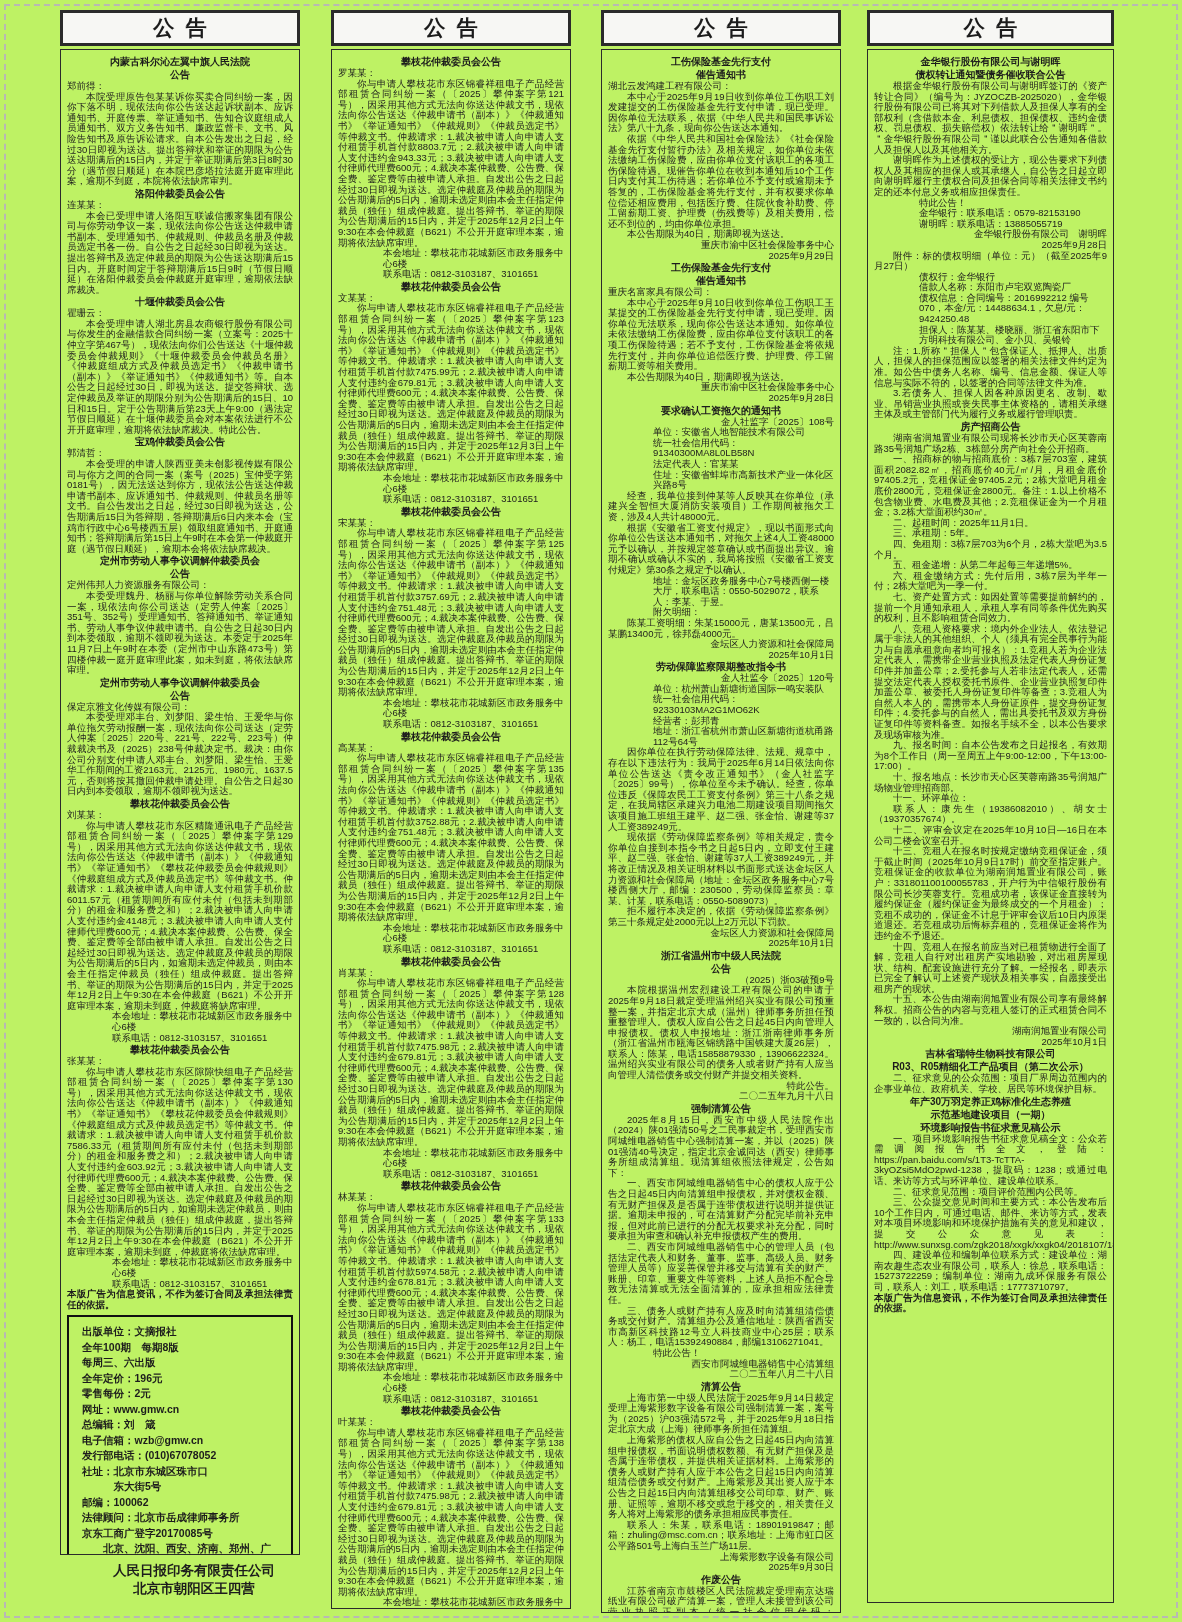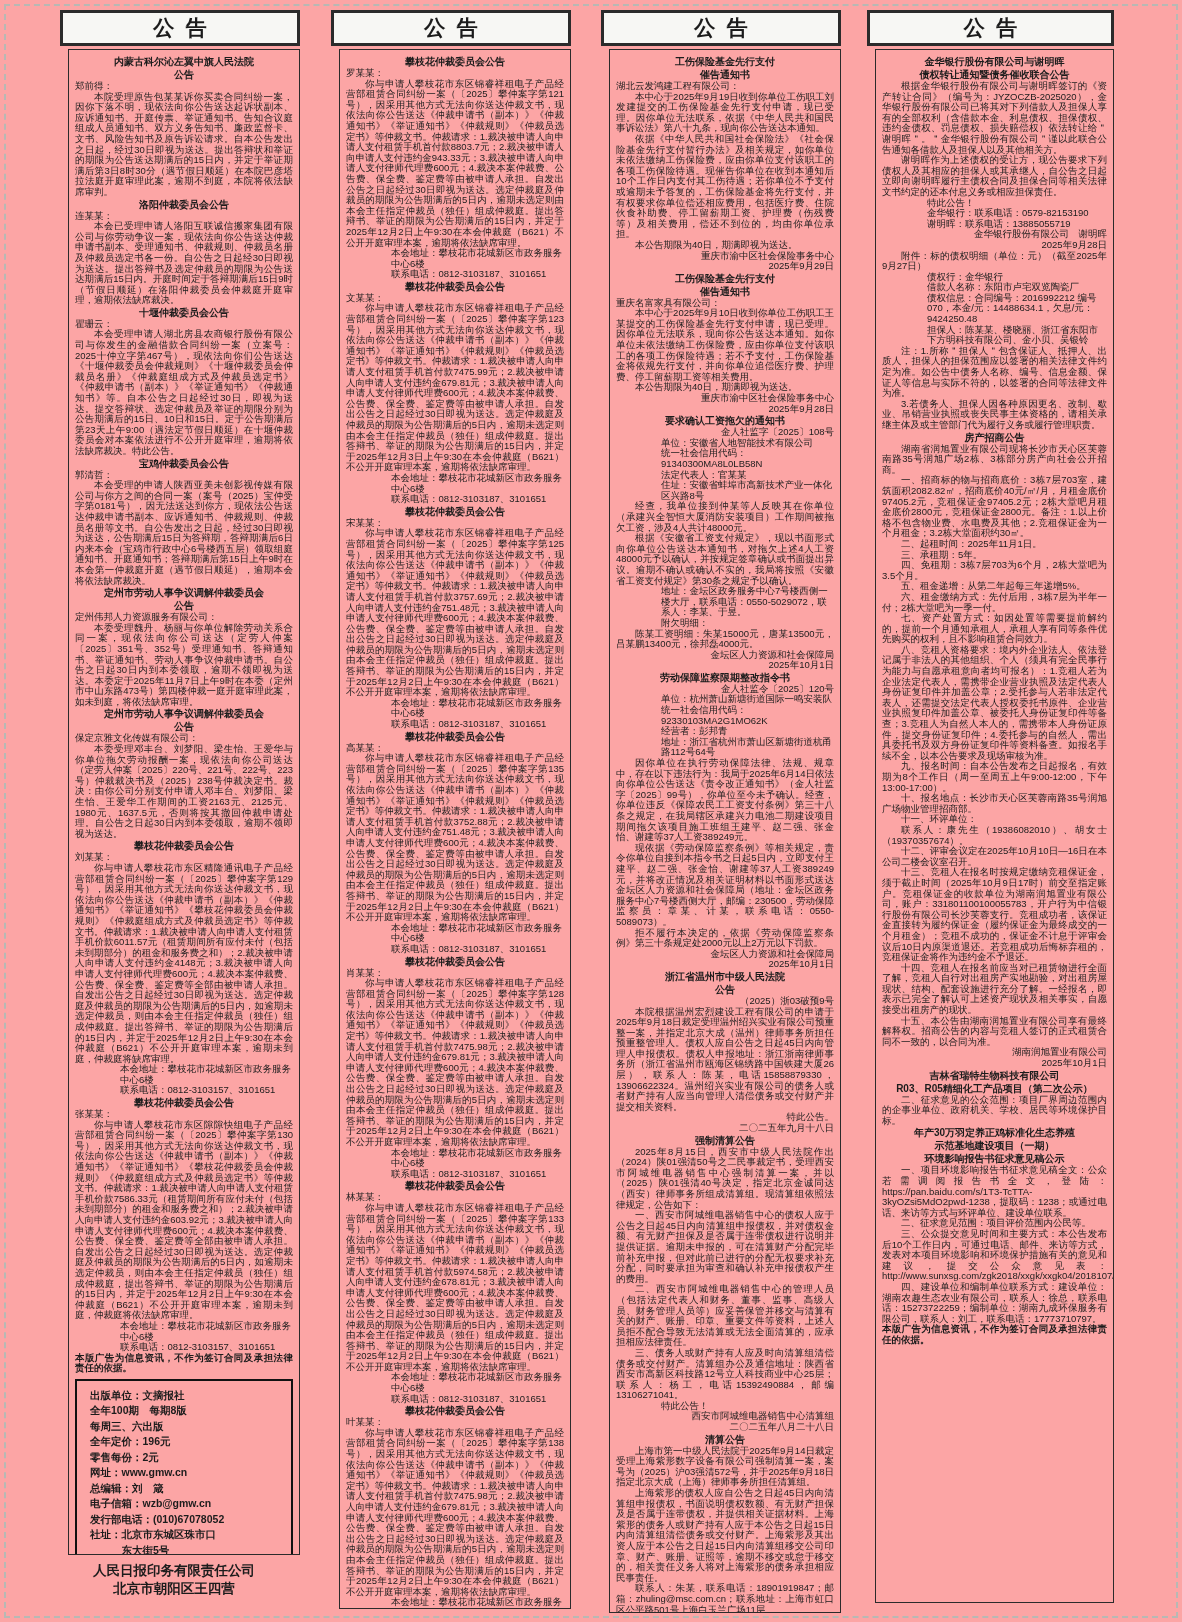--- a/index.html
+++ b/index.html
@@ -1,33 +1,33 @@
 <!DOCTYPE html>
 <html><head>
 <meta charset="utf-8">
 <style>
   html,body{margin:0;padding:0;background:#e9e9e6;}
-  .page{position:relative;width:1182px;height:1622px;background:#fca5a5;margin:0 auto;
+  .page{position:relative;width:1182px;height:1622px;background:#bef264;margin:0 auto;
         font-family:"Liberation Sans","DejaVu Sans",sans-serif;color:#1c1c1c;overflow:hidden;}
   .cutframe{position:absolute;left:4px;top:4px;right:4px;bottom:4px;border:2px dashed #b8b8b4;pointer-events:none;}
   .col{position:absolute;top:10px;}
   .colhead{border:3px solid #2b2b2b;height:30px;display:flex;align-items:center;justify-content:center;
            font-size:21px;font-weight:700;letter-spacing:0.55em;text-indent:0.55em;background:#f7f7f4;}
   .colbody{margin-top:3px;border:1.5px solid #2b2b2b;padding:5px 6px;overflow:hidden;
-           font-size:9.5px;line-height:10.6px;text-align:justify;text-justify:inter-ideograph;margin-left:8px;}
+           font-size:9.5px;line-height:10.6px;text-align:justify;text-justify:inter-ideograph;}
   .b-title{font-size:10px;font-weight:700;text-align:center;line-height:12px;padding-top:1px;}
   .b-salute{text-align:left;font-family:Liberation Serif, serif;}
   .b-p{text-indent:2em;}
   .b-kv{text-align:left;padding-left:45px;}
   .b-right{text-align:right;}
   .b-bold{font-weight:700;text-align:justify;}
   .pubbox{border:2.5px solid #111;margin-top:5px;padding:7px 6px;font-size:10.5px;line-height:15.5px;
           font-weight:700;text-align:left;text-indent:0;}
   .publine{text-indent:0;padding-left:7px;}
-  .footer{position:absolute;left:48px;width:252px;top:1562px;text-align:center;font-weight:700;
+  .footer{position:absolute;left:68px;width:252px;top:1562px;text-align:center;font-weight:700;
           font-size:13.5px;line-height:18px;}
 </style>
 </head>
 <body>
 
 <div class="page">
   <div class="cutframe"></div>
   <div id="columns">
       <div class="col" style="left: 60px; width: 240px;">
         <div class="colhead">公告</div>

